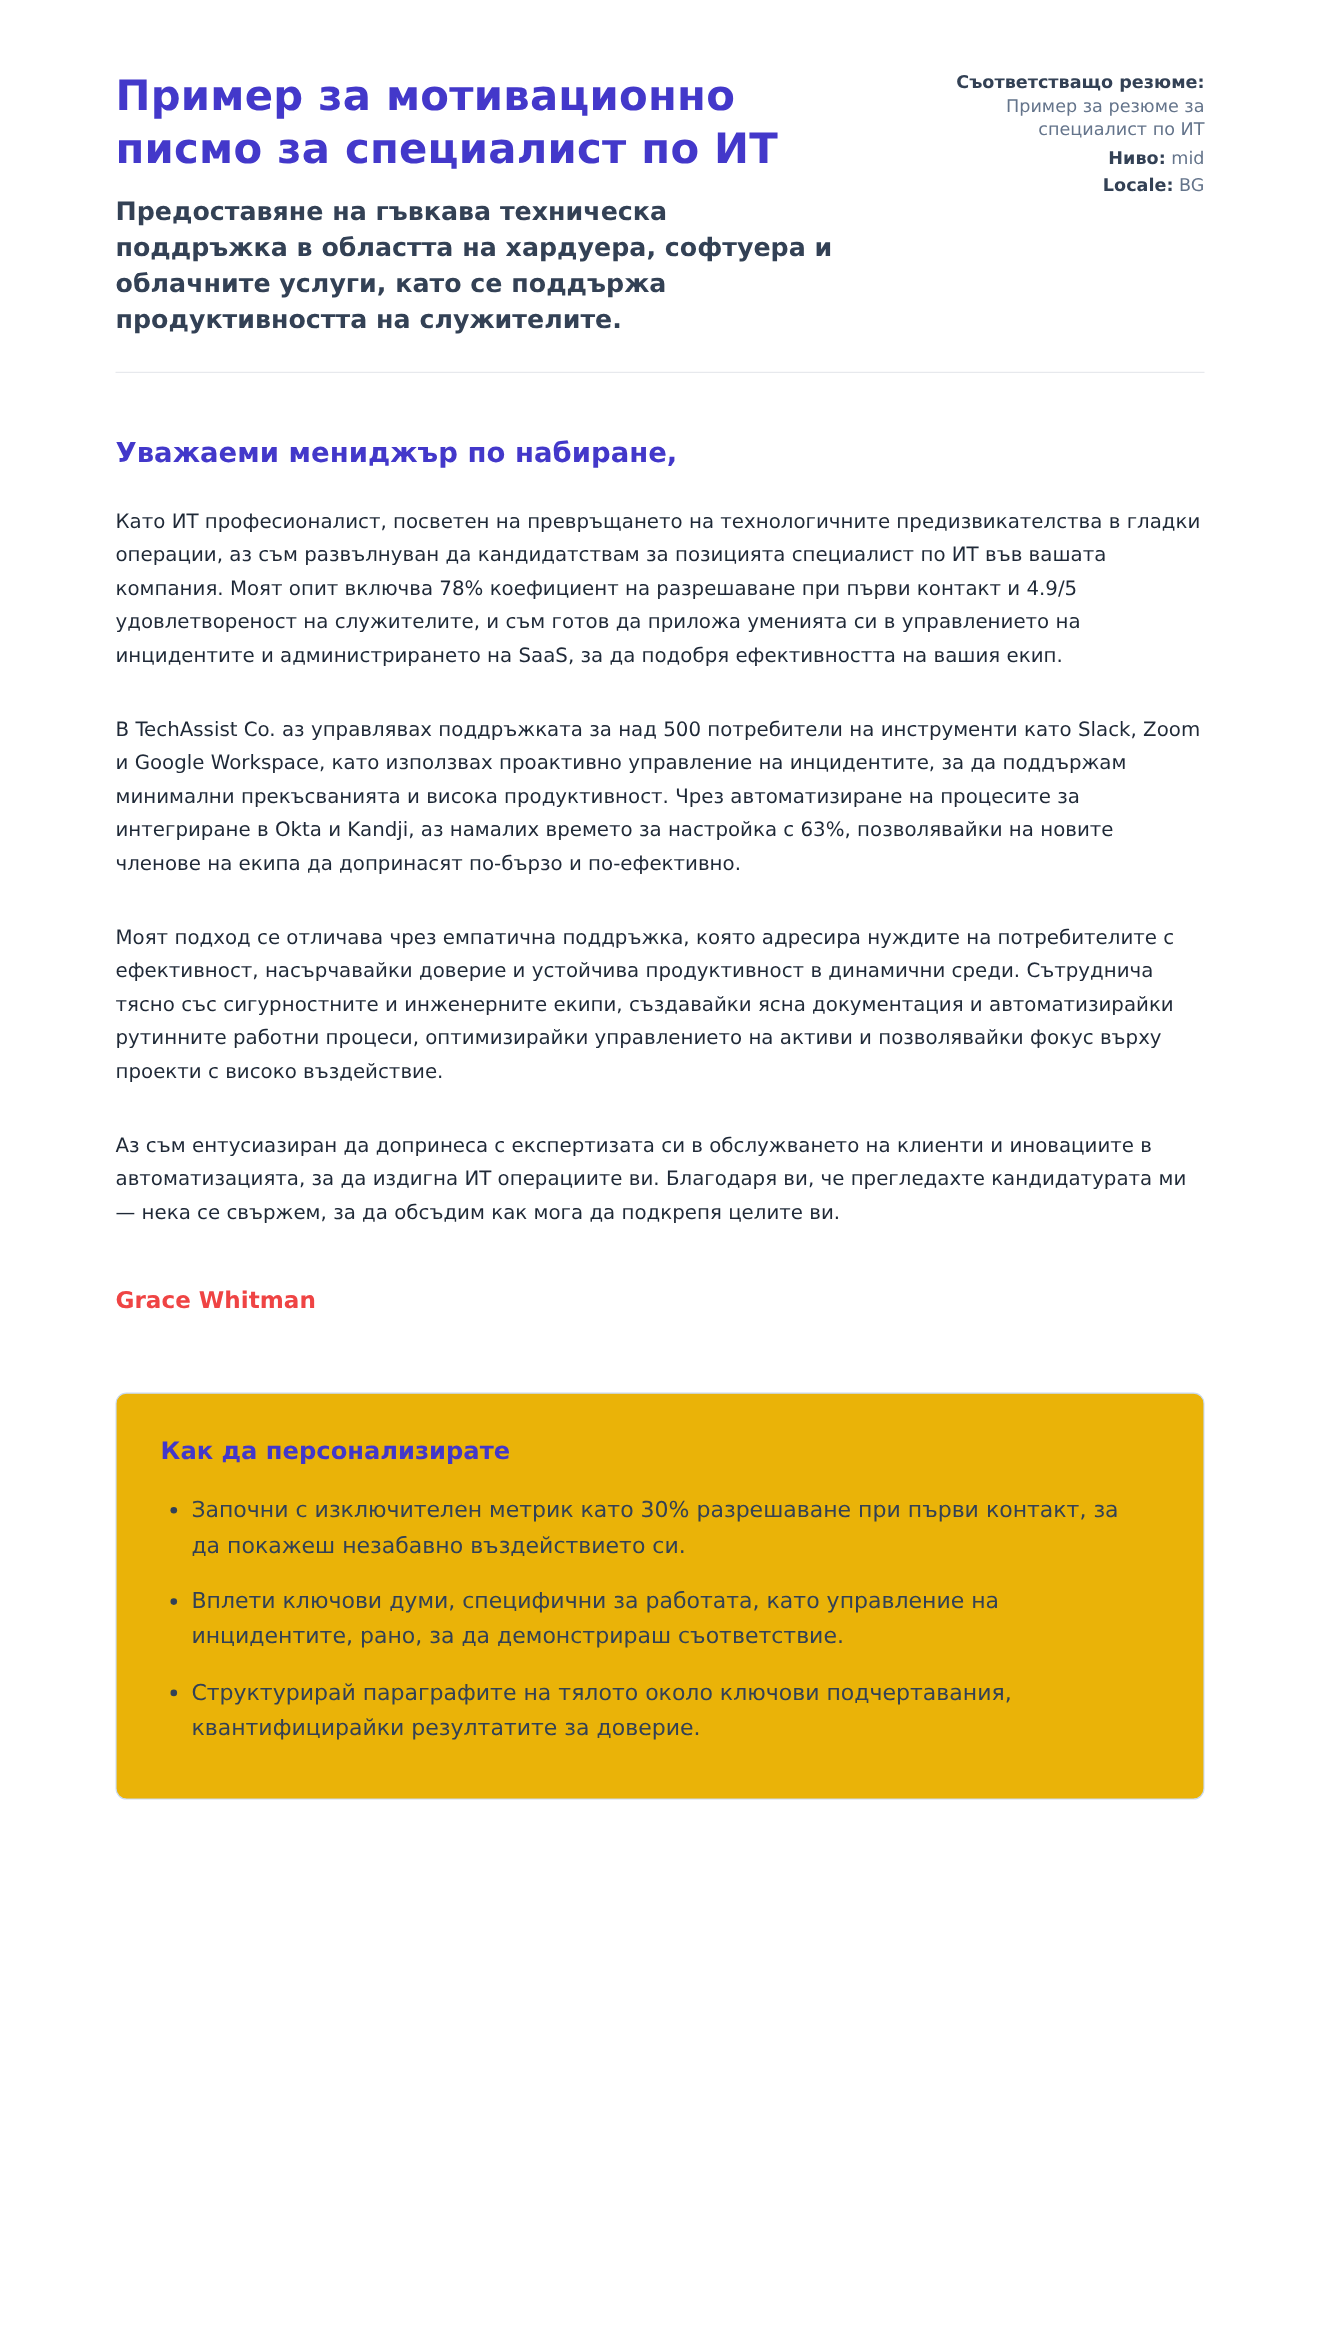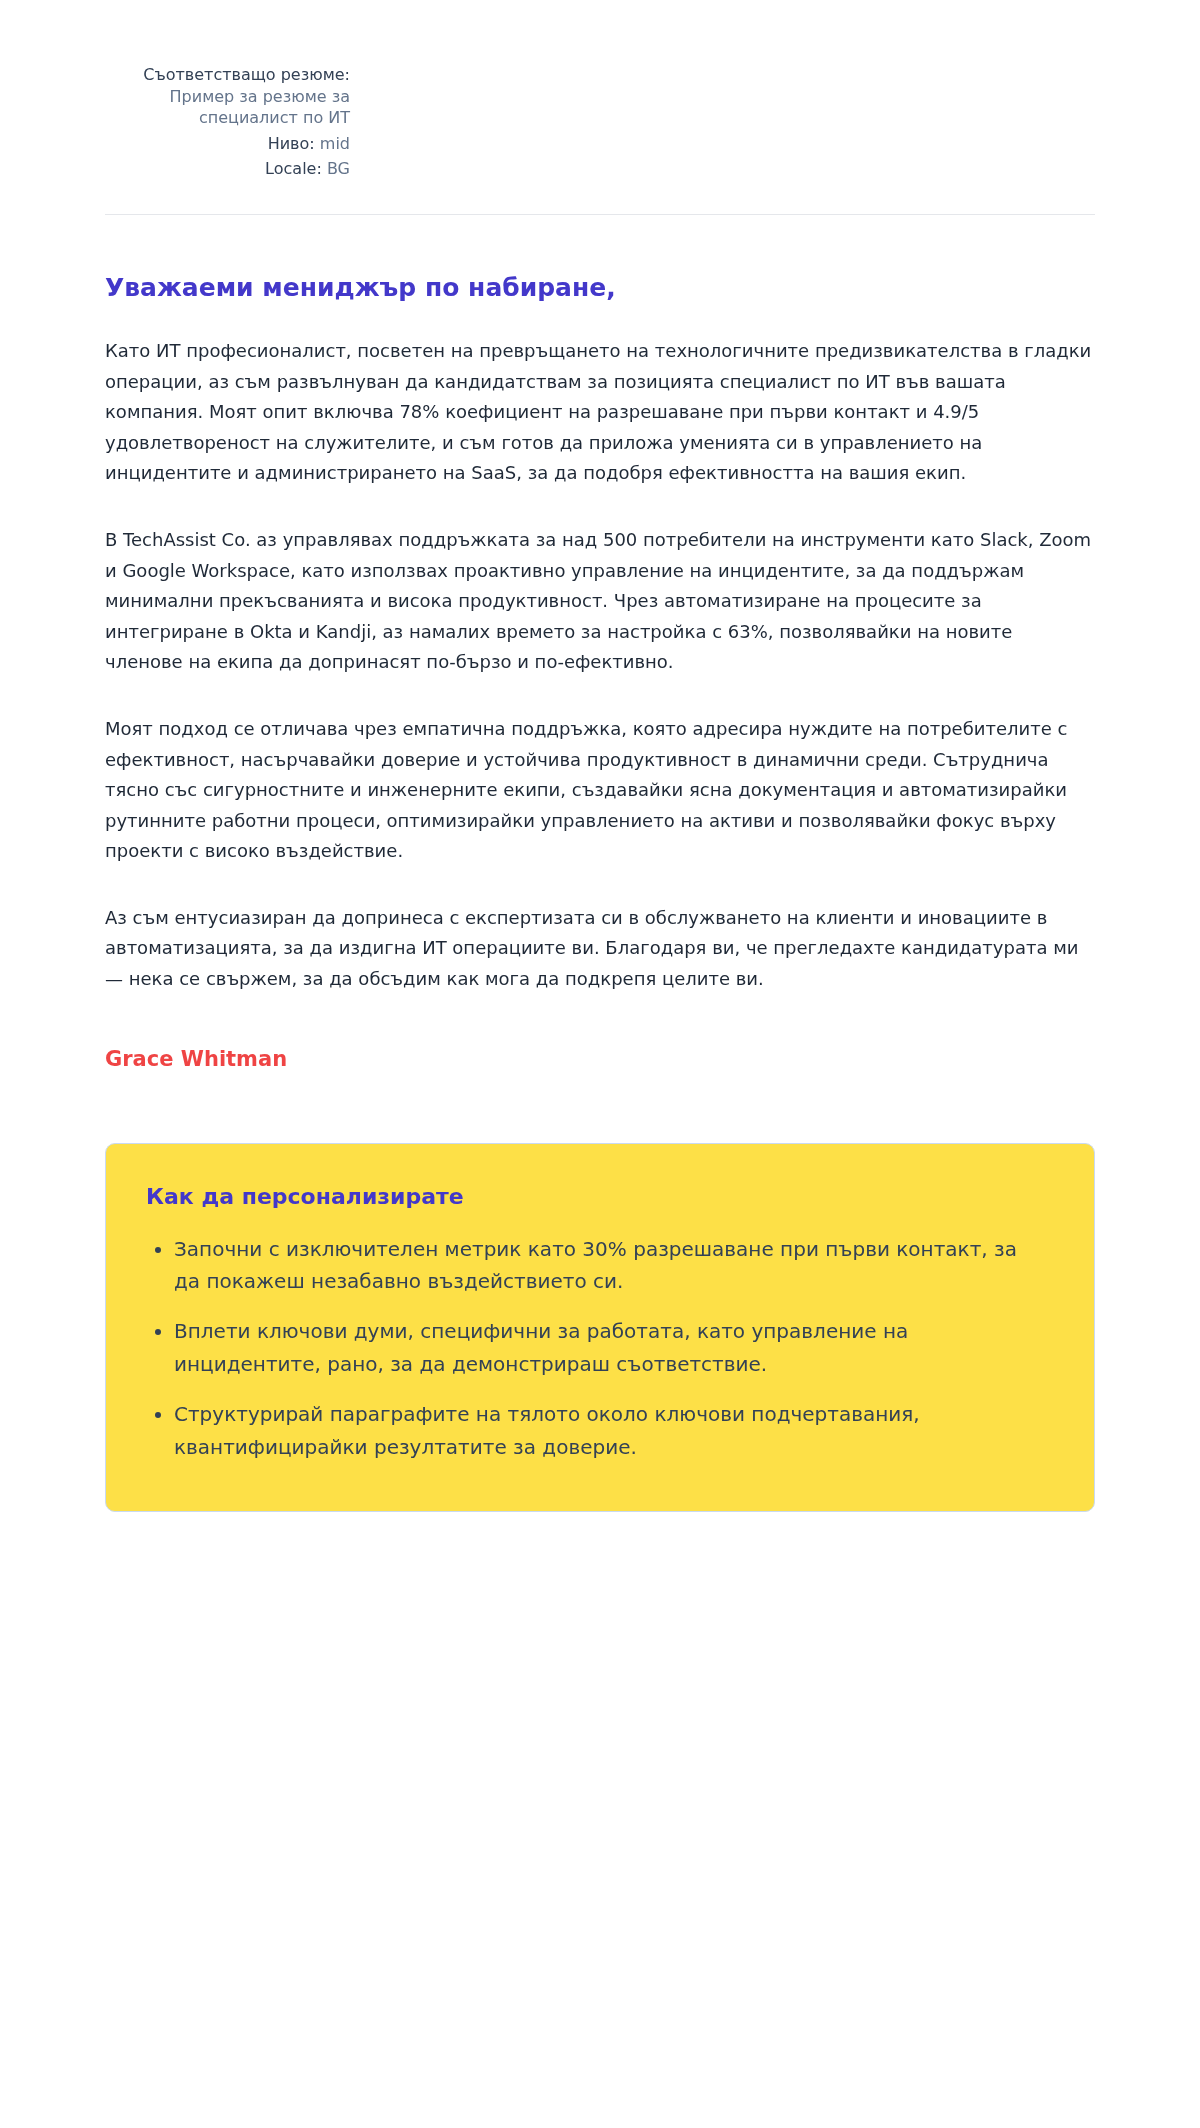--- a/index.html
+++ b/index.html
@@ -33,21 +33,21 @@
     line-height: 1.42;
   }
   .meta {
     width: 245px;
     text-align: right;
     font-size: 16px;
     line-height: 1.35;
     color: #64748b;
   }
   .meta p { margin-bottom: 4px; }
-  .meta strong { color: #334155; font-weight: 400; }
+  .meta strong { color: #334155; font-weight: 700; }
   
   .divider {
     border: none;
     border-top: 1px solid #e5e7eb;
     margin: 30px 0 58px 0;
   }
   
   .letter { max-width: 990px; }
   .greeting {
     color: #4338ca;
@@ -86,21 +86,21 @@
     color: #4338ca;
     font-size: 16px;
     line-height: 1;
     padding: 13px 17px;
     border-radius: 6px;
     white-space: nowrap;
   }
   
   .tips {
     margin-top: 72px;
-    background: #fde047;
+    background: #eab308;
     border: 1px solid #c9daf1;
     border-radius: 10px;
     padding: 40px 40px 36px 40px;
   }
   .tips-title {
     color: #4338ca;
     font-size: 22px;
     font-weight: 700;
     margin-bottom: 24px;
   }
@@ -116,20 +116,24 @@
     margin-bottom: 18px;
   }
   .tips-list li:last-child { margin-bottom: 12px; }
 </style>
 </head>
 <body>
 
 <div class="page">
 
   <header class="header">
+    <div class="header-left">
+      <h1 class="title">Пример за мотивационно писмо за специалист по ИТ</h1>
+      <p class="subtitle">Предоставяне на гъвкава техническа поддръжка в областта на хардуера, софтуера и облачните услуги, като се поддържа продуктивността на служителите.</p>
+    </div>
     <aside class="meta">
       <p><strong>Съответстващо резюме:</strong> <span>Пример за резюме за специалист по ИТ</span></p>
       <p><strong>Ниво:</strong> <span>mid</span></p>
       <p><strong>Locale:</strong> <span>BG</span></p>
     </aside>
   </header>
 
   <hr class="divider">
 
   <section class="letter">

